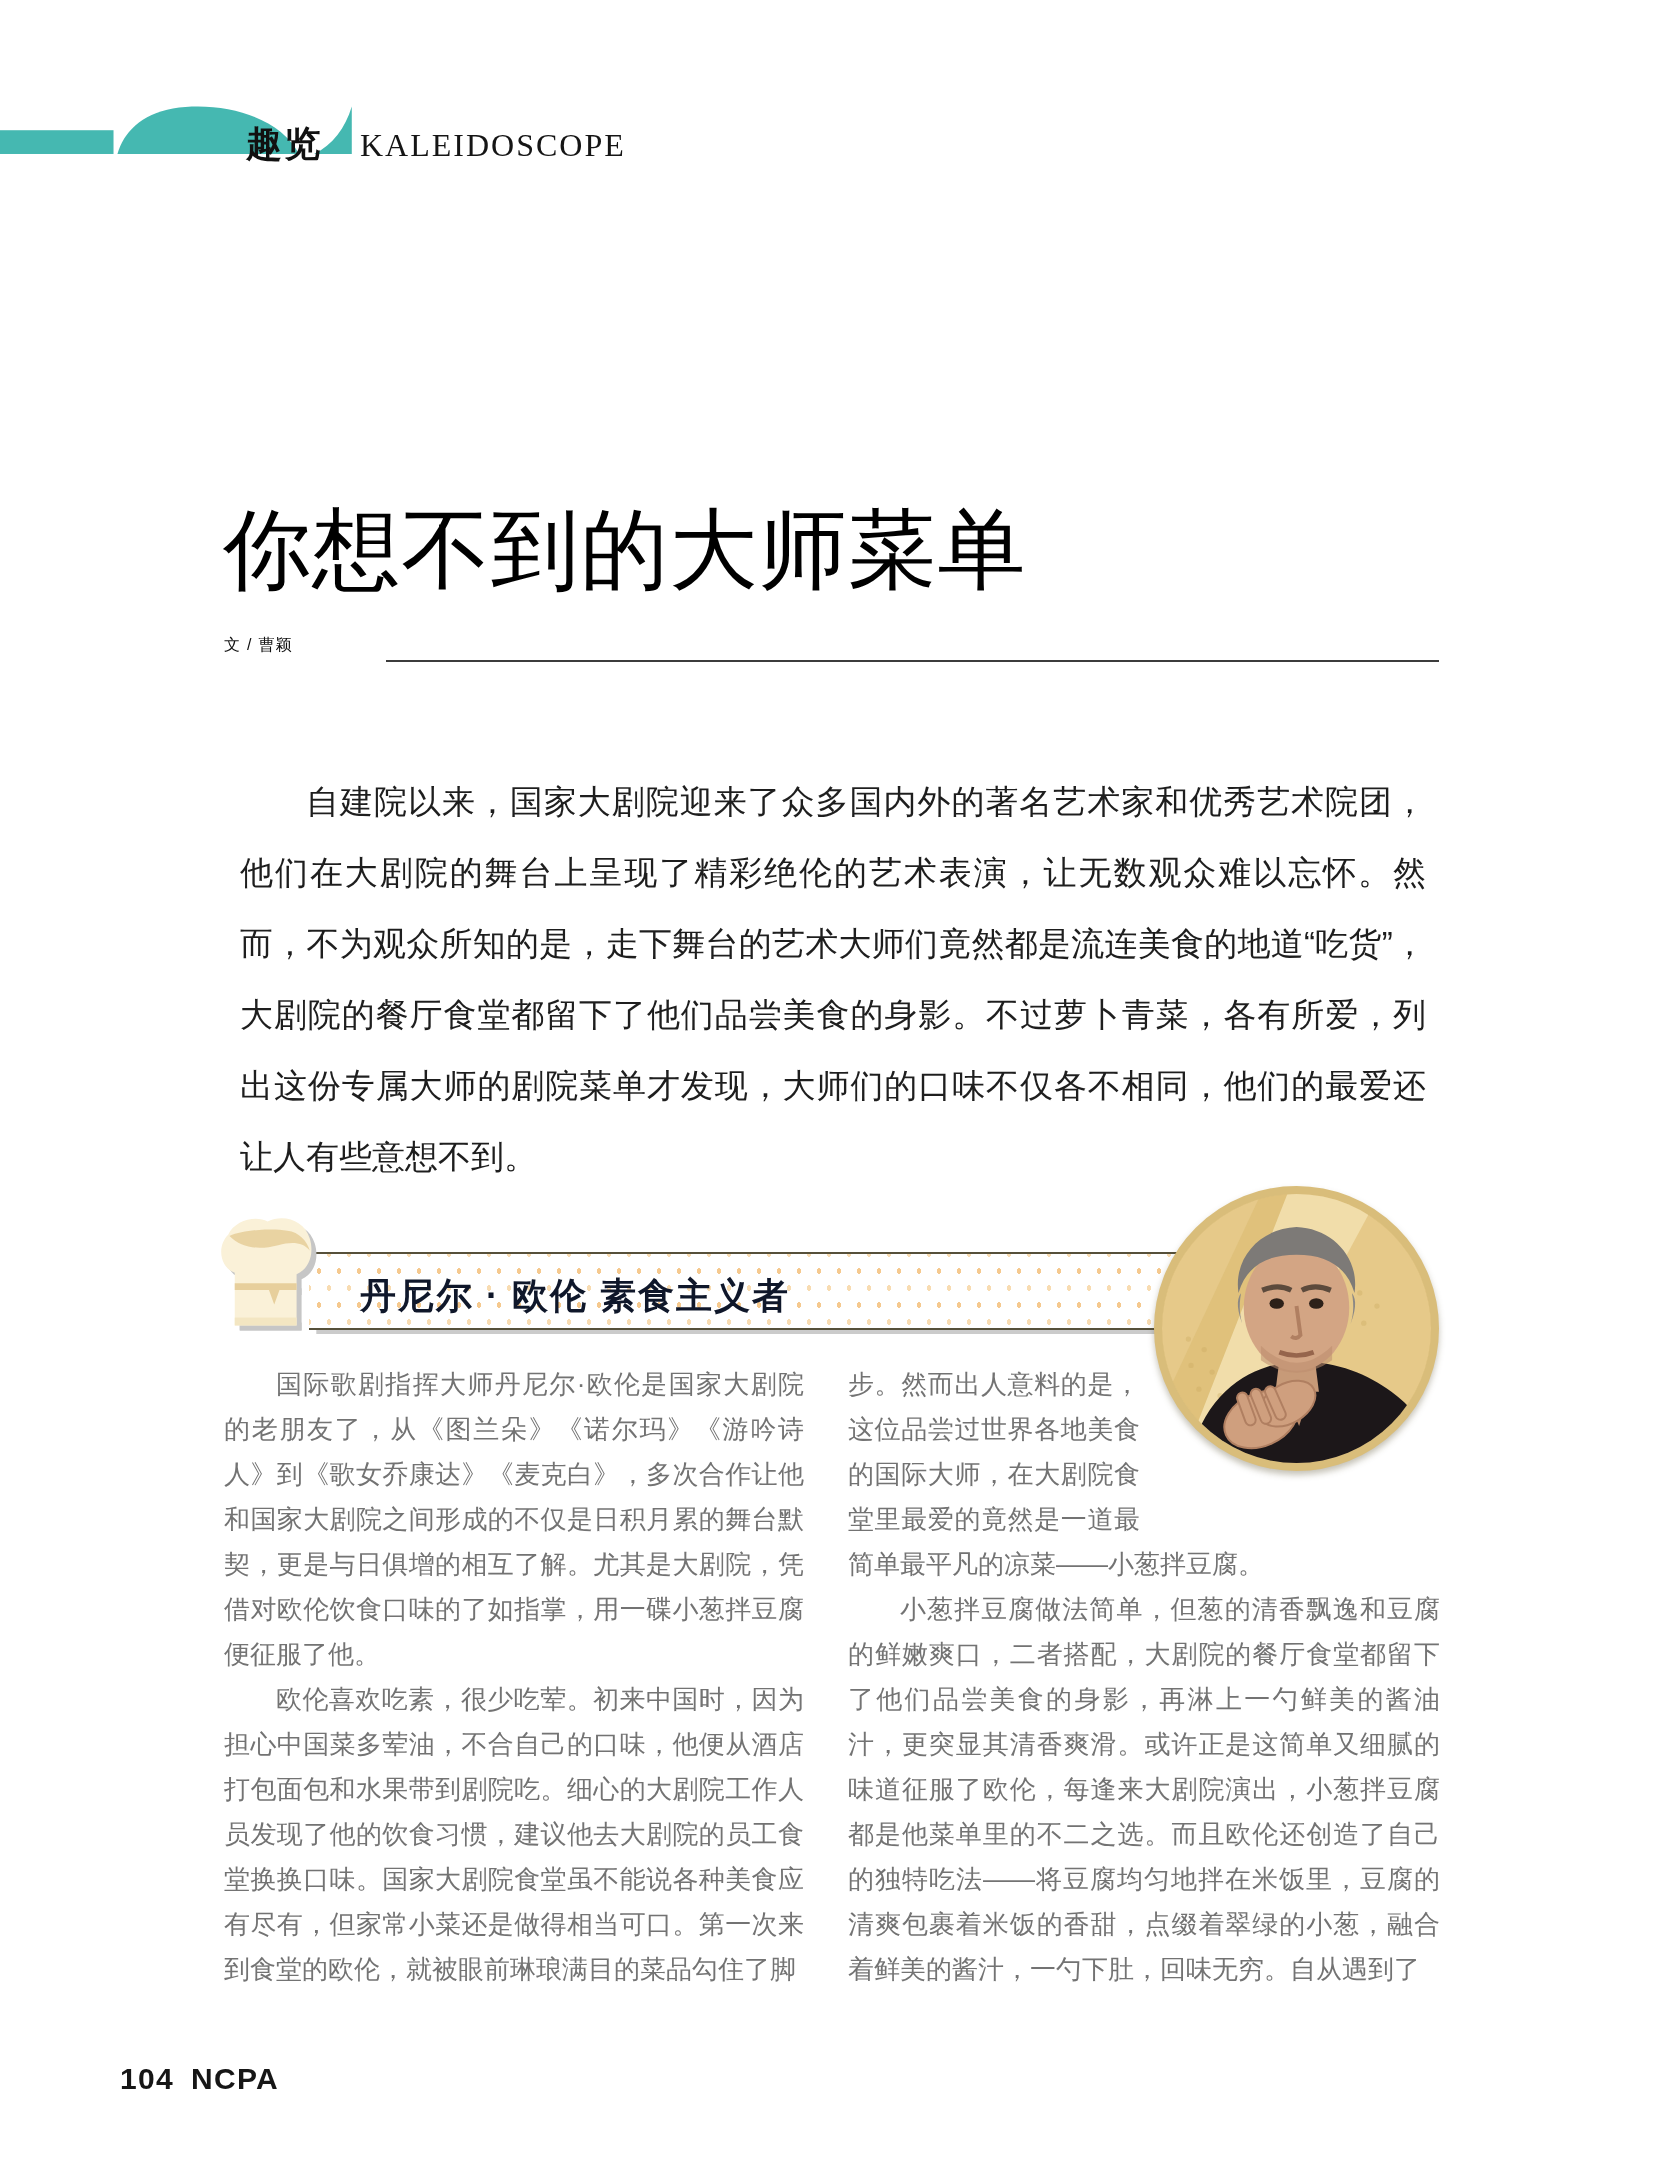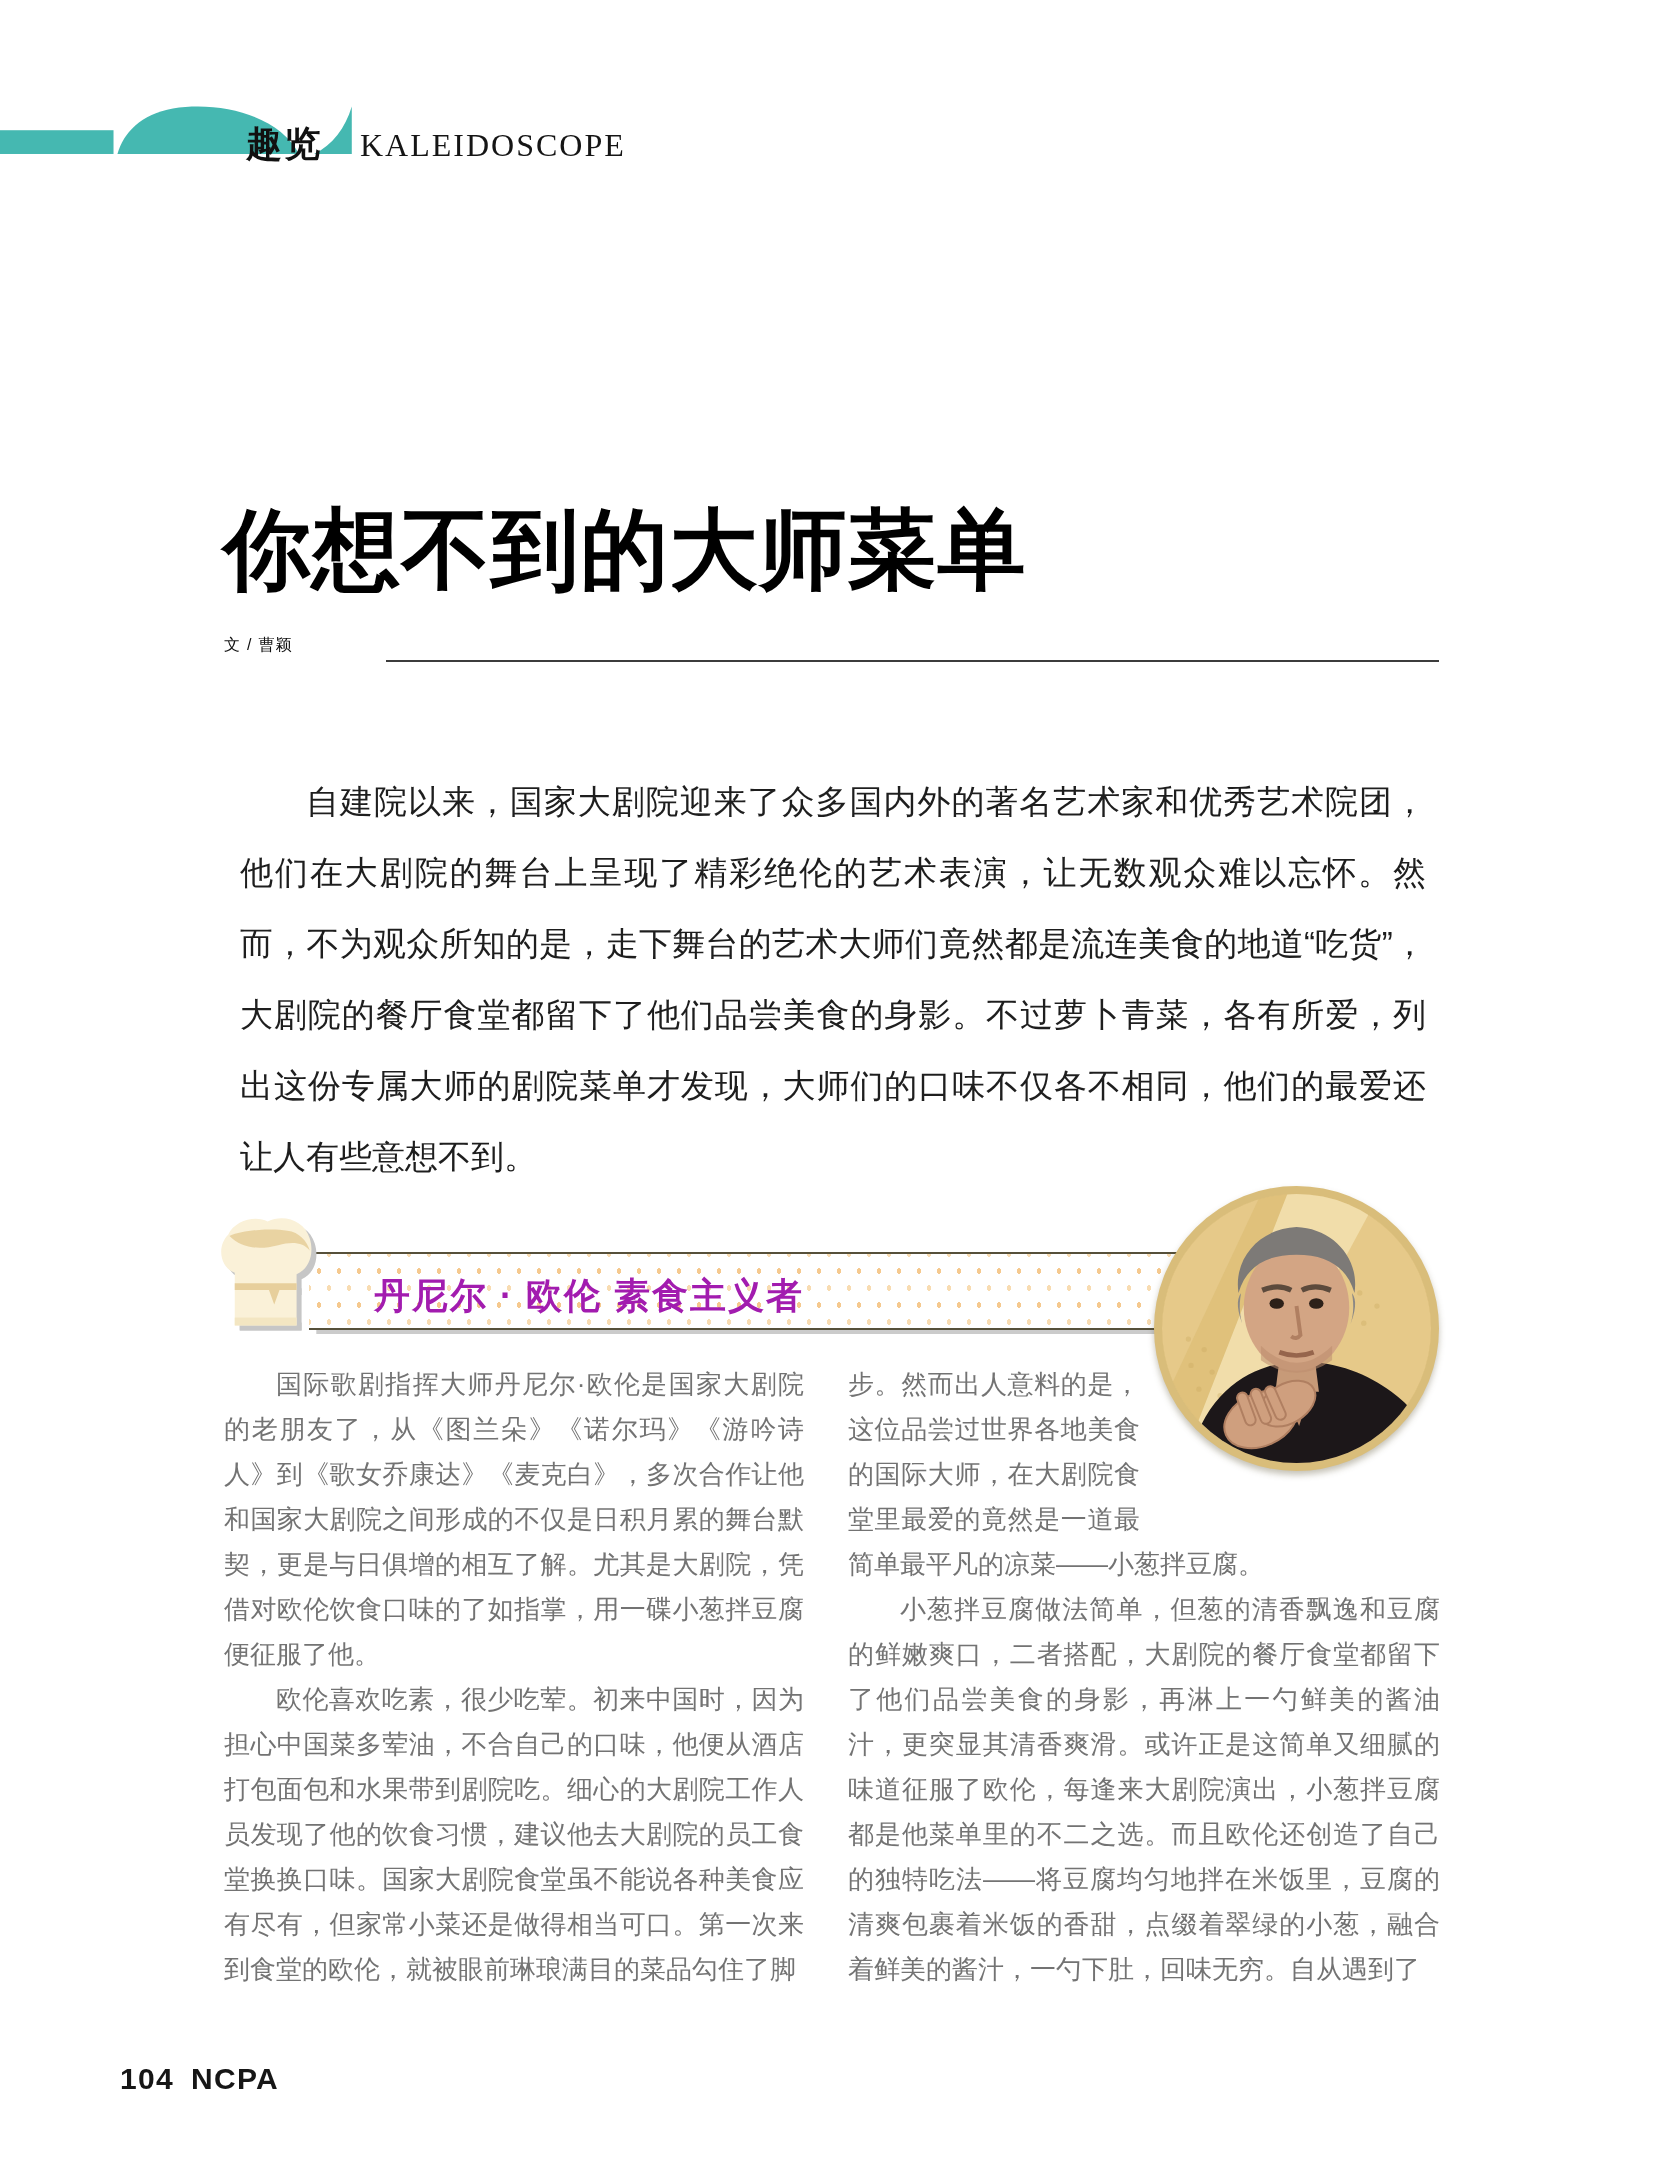--- a/index.html
+++ b/index.html
@@ -20,21 +20,21 @@
   }
   .hdr-en{
     position:absolute;left:360px;top:129px;
     font-family:"Liberation Serif","DejaVu Serif",serif;
     font-size:32px;line-height:1;color:#151515;letter-spacing:2px;
   }
   
   .page-title{
     position:absolute;left:223px;top:441px;
     font-family:"Liberation Serif","DejaVu Serif",serif;
-    font-weight:700;font-size:88px;line-height:1.15;
+    font-weight:400;font-size:88px;line-height:1.15;
     color:#000;letter-spacing:1.3px;white-space:nowrap;
   }
   .byline{
     position:absolute;left:224px;top:635px;
     font-size:16px;font-weight:500;color:#111;letter-spacing:1.3px;
   }
   .byline-rule{
     position:absolute;left:386px;top:660px;
     width:1053px;height:2px;background:#3c3c3c;
   }
@@ -54,23 +54,22 @@
     background-image:
       radial-gradient(ellipse 2.6px 5.3px at center,#f5c98f 0 65%,transparent 66%),
       radial-gradient(ellipse 2.6px 5.3px at center,#f8dcb2 0 65%,transparent 66%);
     background-size:20px 34px,20px 34px;
     background-position:0 0,10px 17px;
     box-shadow:5.3px 6px 0 -2px rgba(160,160,160,.55);
     z-index:1;
   }
   .banner-heading{
     position:absolute;left:360px;top:1272px;
-    font-size:36px;font-weight:bold;color:#a21caf;letter-spacing:2px;
+    font-size:36px;font-weight:bold;color:#0f172a;letter-spacing:2px;
     z-index:2;
-    margin-left:14px;
   }
   .chef-hat{position:absolute;left:215px;top:1212px;z-index:3;
     filter:drop-shadow(5.3px 5.3px 0 #c6c6c6);}
   
   .portrait{
     position:absolute;left:1154px;top:1186px;
     width:269px;height:269px;border-radius:50%;
     border:8px solid #d9bd7a;overflow:hidden;
     box-shadow:0 4px 6.6px rgba(90,80,50,.35), inset 0 0 0 2px #cbad65;
     z-index:4;background:#e6c989;

